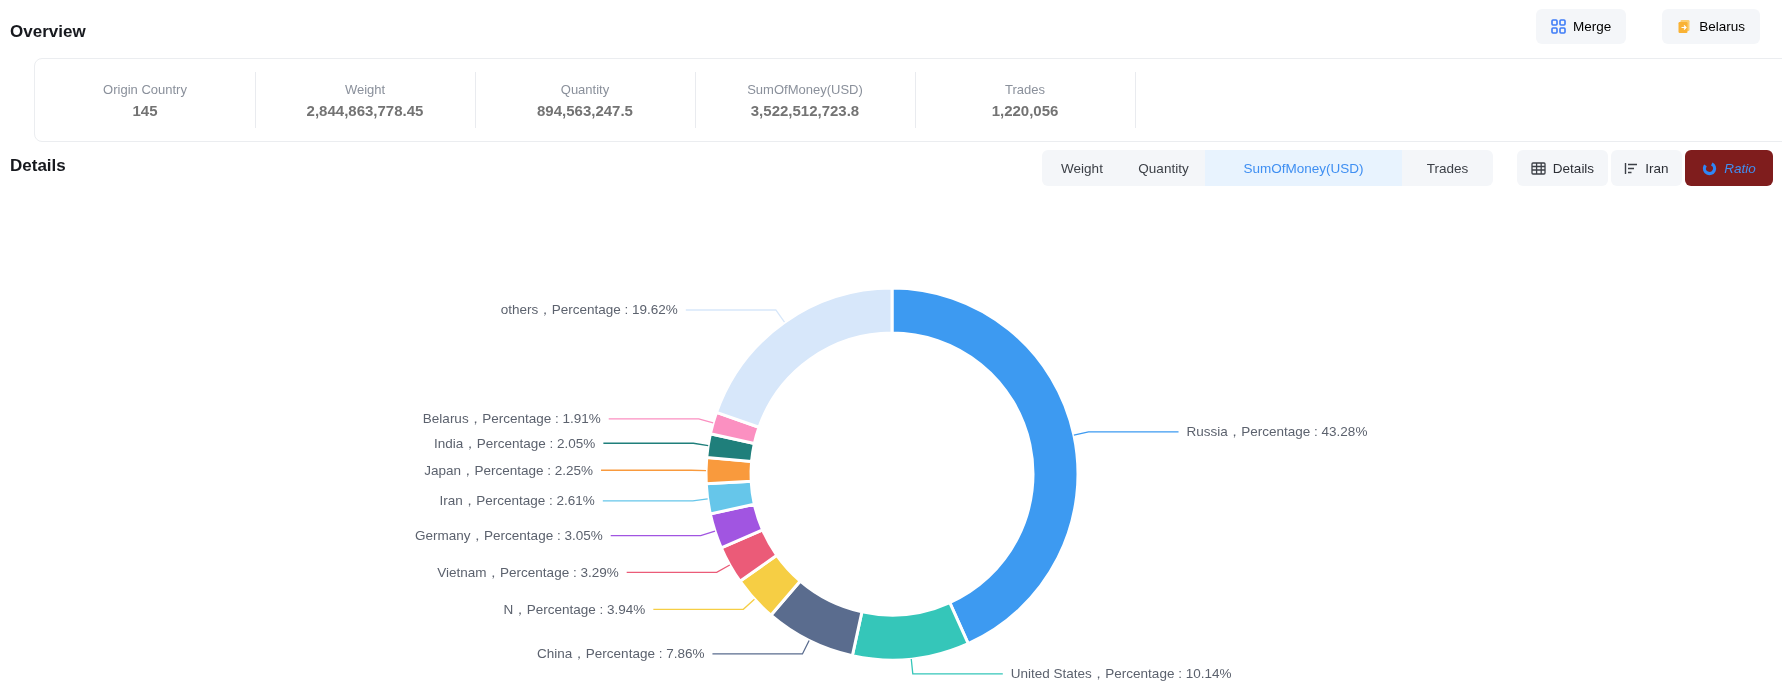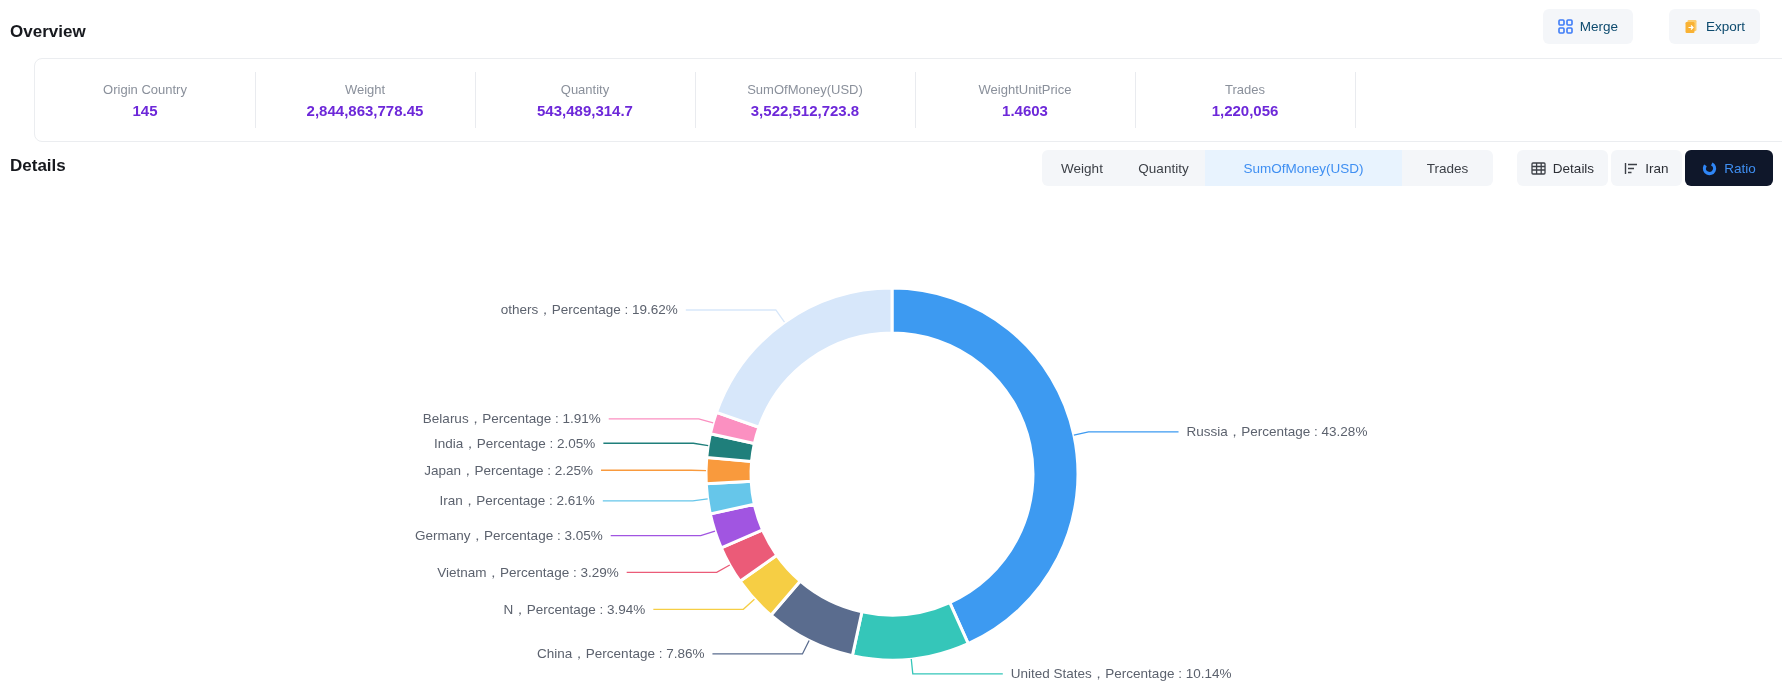--- a/index.html
+++ b/index.html
@@ -4,39 +4,39 @@
 <style>
   * { margin:0; padding:0; box-sizing:border-box; }
   html,body { background:#fff; }
   body { font-family:"Liberation Sans", sans-serif; }
   .page { position:relative; width:1782px; height:688px; background:#fff; overflow:hidden; }
 
   
   .page-title { position:absolute; left:10px; top:22px; font-size:17px; font-weight:700; color:#17191e;text-align:center; }
   .header-buttons { position:absolute; right:22px; top:9px; display:flex; gap:36px; }
   .hbtn { display:flex; align-items:center; gap:7px; height:35px; padding:0 15px; background:#f4f6f9;
-          border:none; border-radius:6px; font-family:inherit; font-size:13.5px; color:#0c4a6e; cursor:pointer; }
+          border:none; border-radius:6px; font-family:inherit; font-size:13.5px; color:#000000; cursor:pointer; }
 
   
   .stats-card { position:absolute; left:10px; top:58px; width:1762px; height:84px; background:#fff;
                 border:1px solid #ebedf0; border-radius:8px; display:grid; grid-template-columns:repeat(8,1fr);margin-left:24px; }
   .stat-col { position:relative; display:flex; flex-direction:column; align-items:center; justify-content:center; gap:5px; }
   .stat-col:not(:first-child)::before { content:''; position:absolute; left:0; top:13px; bottom:13px; width:1px; background:#e9ebef; }
   .stat-label { font-size:13px; color:#8a909b; }
-  .stat-value { font-size:15px; font-weight:700; color:#6d28d9; }
+  .stat-value { font-size:15px; font-weight:700; color:#737373; }
 
   
   .details-title { position:absolute; left:10px; top:156px; font-size:17px; font-weight:700; color:#17191e; }
   .tabs { position:absolute; left:1042px; top:150px; height:36px; display:flex; background:#f4f6f9; border-radius:6px; overflow:hidden; }
   .tab { display:flex; align-items:center; justify-content:center; font-size:13.5px; color:#3b3f46; cursor:pointer; }
   .tab.active { background:#e8f3fe; color:#3f8ff2; }
   .views { position:absolute; left:1517px; top:150px; height:36px; display:flex; gap:3px; }
   .vbtn { display:flex; align-items:center; justify-content:center; gap:7px; background:#f4f6f9; border:none; border-radius:6px;
           font-family:inherit; font-size:13.5px; color:#2c2f36; cursor:pointer; }
-  .vbtn.active { background:#0f172a; color:#3f8ff2; }
+  .vbtn.active { background:#7f1d1d; color:#3f8ff2;font-style:italic; }
 
   #chart { position:absolute; left:0; top:188px; }
   .ic { display:inline-flex; align-items:center; }
 </style>
 </head>
 <body>
 
 <div class="page">
 
   <div class="page-title">Overview</div>
@@ -55,44 +55,40 @@
       <span>Merge</span>
     </button>
     <button class="hbtn">
       <span class="ic">
         <svg width="15" height="15" viewBox="0 0 15 15">
           <rect x="3.5" y="1" width="9" height="11" rx="1.2" fill="#fbcd6f"></rect>
           <rect x="1.5" y="3" width="9" height="11" rx="1.2" fill="#f9b234"></rect>
           <path d="M4.5 8.5h4M7 6.5l2 2-2 2" stroke="#fff" stroke-width="1.2" fill="none"></path>
           </svg>
       </span>
-      <span>Export</span>
+      <span>Belarus</span>
     </button>
   </div>
 
   <div class="stats-card">
     <div class="stat-col">
       <div class="stat-label">Origin Country</div>
       <div class="stat-value">145</div>
     </div>
     <div class="stat-col">
       <div class="stat-label">Weight</div>
       <div class="stat-value">2,844,863,778.45</div>
     </div>
     <div class="stat-col">
       <div class="stat-label">Quantity</div>
-      <div class="stat-value">543,489,314.7</div>
+      <div class="stat-value">894,563,247.5</div>
     </div>
     <div class="stat-col">
       <div class="stat-label">SumOfMoney(USD)</div>
       <div class="stat-value">3,522,512,723.8</div>
-    </div>
-    <div class="stat-col">
-      <div class="stat-label">WeightUnitPrice</div>
-      <div class="stat-value">1.4603</div>
     </div>
     <div class="stat-col">
       <div class="stat-label">Trades</div>
       <div class="stat-value">1,220,056</div>
     </div>
     <div class="stat-col"></div>
   </div>
 
   <div class="details-title">Details</div>
 

